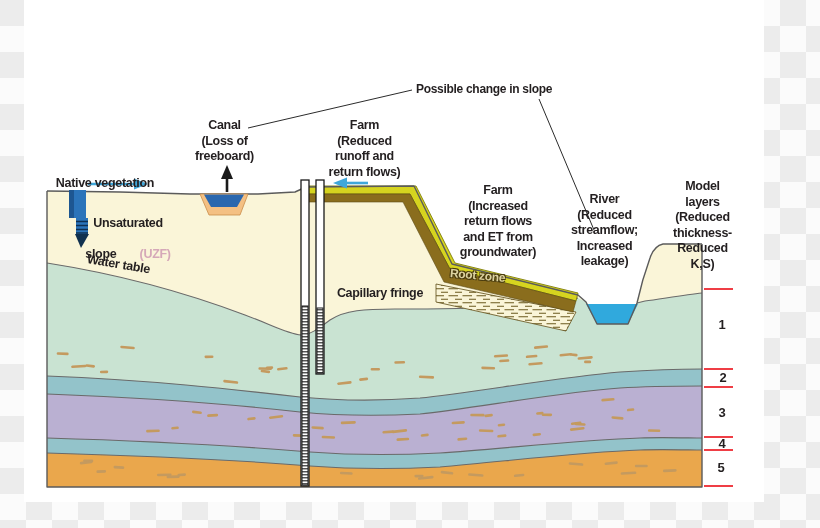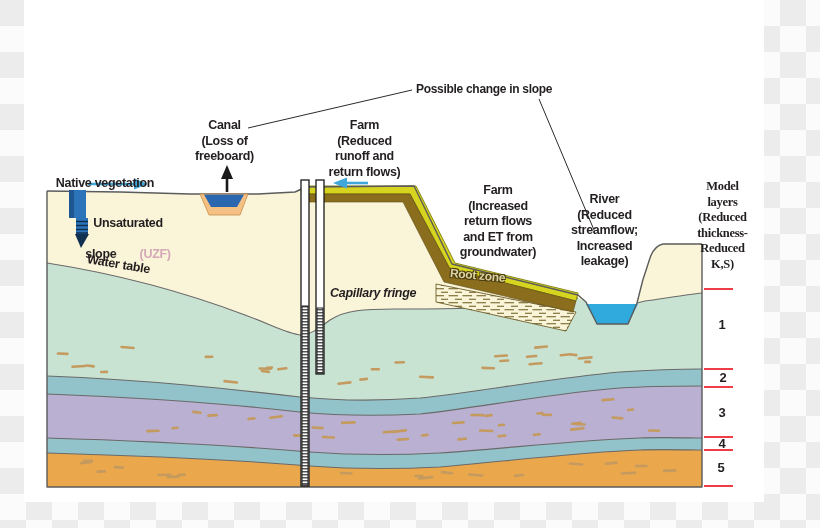--- a/index.html
+++ b/index.html
@@ -12,21 +12,21 @@
   }
   .canvas-white{
     position:absolute;left:24px;top:0;width:740px;height:502px;background:#ffffff;
   }
   svg{position:absolute;left:0;top:0;}
   .label{
     position:absolute;color:#231f20;font-weight:bold;font-size:12.5px;line-height:15.5px;
     letter-spacing:-0.3px;text-align:center;white-space:pre-line;
   }
   .label.italic{font-size:12px;white-space:nowrap;}
-  .label.right{text-align:left;font-style:italic;}
+  .label.right{text-align:center;}
   .label.nowrap{white-space:nowrap;}
   .uzf{color:var(--uzf_pink,#d5a8b8);margin-left:20px;}
   .water-table{transform:rotate(9.5deg);transform-origin:left center;}
   .root-zone{
     transform:rotate(5deg);transform-origin:left center;color:#ddd3a0;font-size:12px;
     text-shadow:-1px -1px 0 #4a3c10,1px -1px 0 #4a3c10,-1px 1px 0 #4a3c10,1px 1px 0 #4a3c10;
   }
   .lnum{position:absolute;width:18px;text-align:center;color:#231f20;font-weight:bold;font-size:13px;}
 </style>
 </head>
@@ -247,21 +247,21 @@
 <div class="label" style="left:447px;top:183px;width:102px;">Farm
 (Increased
 return flows
 and ET from
 groundwater)</div>
 <div class="label" style="left:557px;top:192px;width:95px;">River
 (Reduced
 streamflow;
 Increased
 leakage)</div>
-<div class="label" style="left:675px;top:179px;width:95px;font-family:Liberation Serif, serif;">Model
+<div class="label" style="left:655px;top:179px;width:95px;">Model
 layers
 (Reduced
 thickness-
 Reduced
 K,S)</div>
 
 <div class="label" style="left:84px;top:216px;width:88px;text-align:center;"><span>Unsaturated</span><br>
 <span>slope </span><span class="uzf">(UZF)</span></div>
 
 <div class="label water-table nowrap" style="left:87px;top:252px;">Water table</div>

